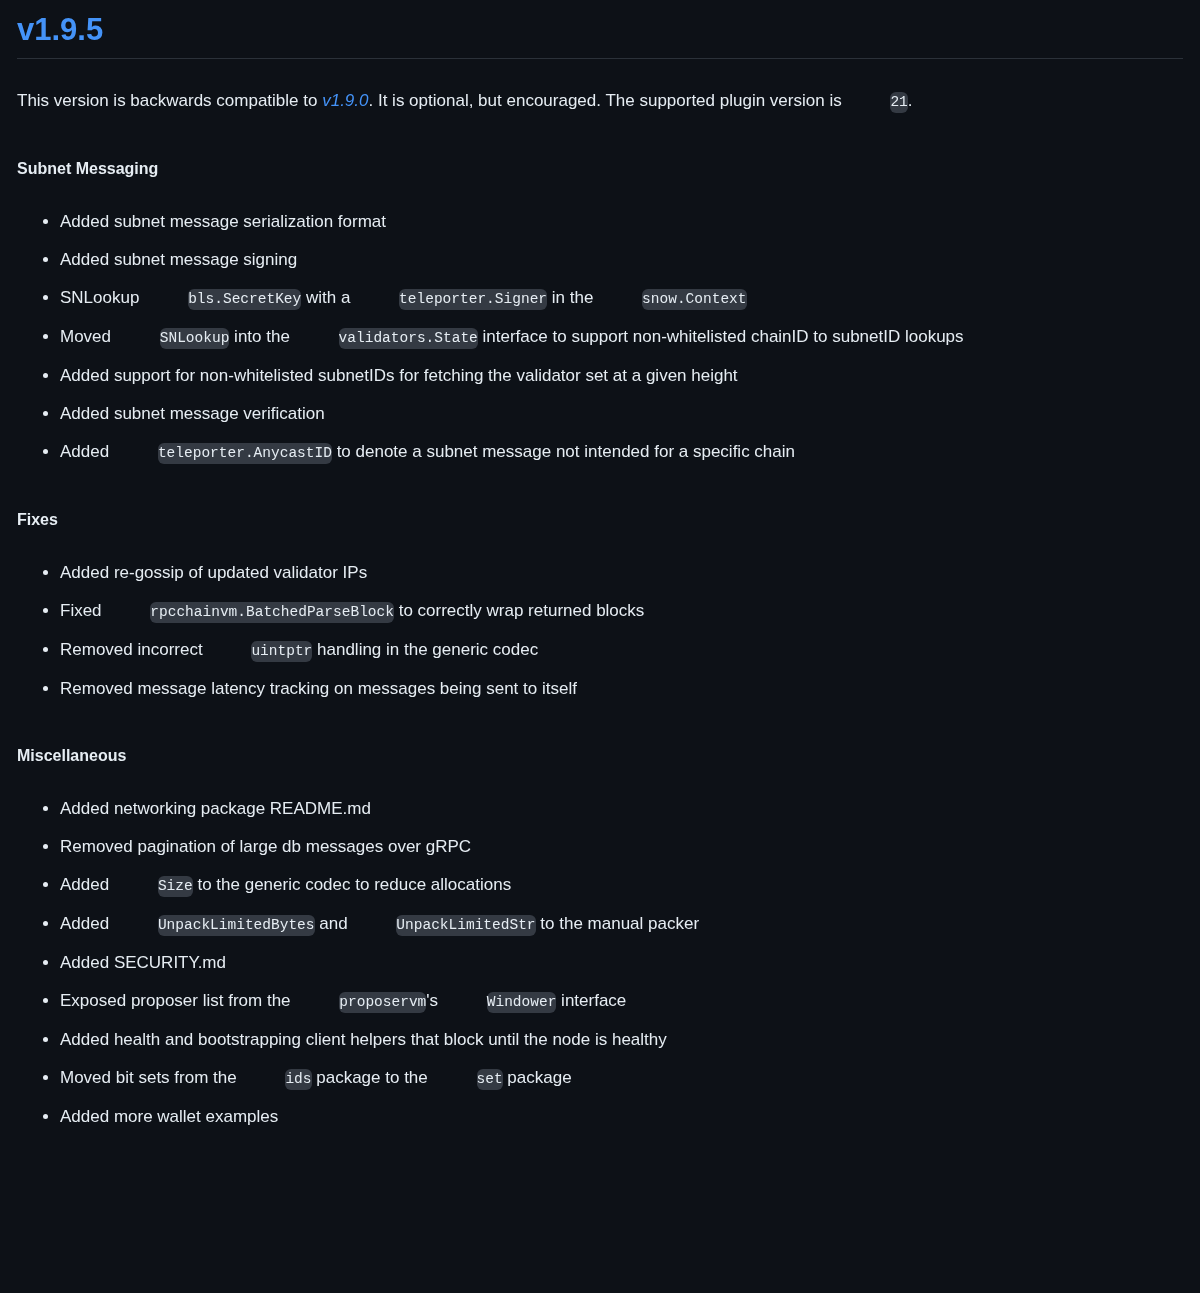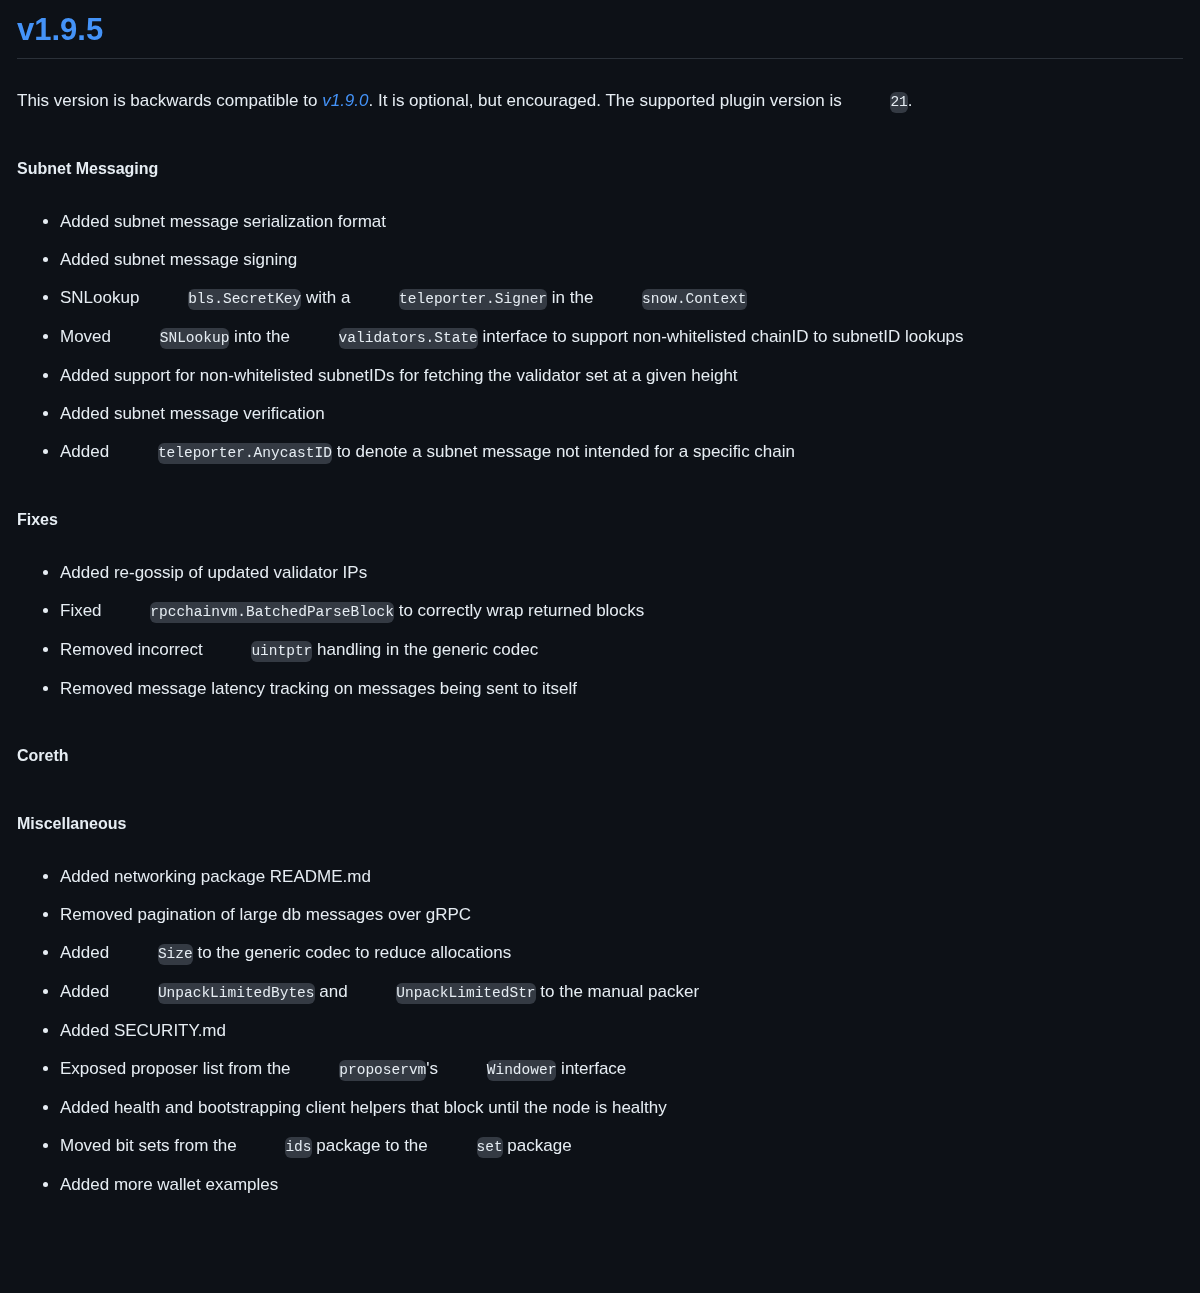--- a/index.html
+++ b/index.html
@@ -89,21 +89,20 @@
         <li><span>Added subnet message verification</span></li>
         <li><span>Added </span><code class="inline-code">teleporter.AnycastID</code><span> to denote a subnet message not intended for a specific chain</span></li>
       </ul>
       <h2 class="section-heading">Fixes</h2>
       <ul class="section-list">
         <li><span>Added re-gossip of updated validator IPs</span></li>
         <li><span>Fixed </span><code class="inline-code">rpcchainvm.BatchedParseBlock</code><span> to correctly wrap returned blocks</span></li>
         <li><span>Removed incorrect </span><code class="inline-code">uintptr</code><span> handling in the generic codec</span></li>
         <li><span>Removed message latency tracking on messages being sent to itself</span></li>
       </ul>
-      <h2 class="section-heading">Coreth</h2>
       <h2 class="section-heading">Miscellaneous</h2>
       <ul class="section-list">
         <li><span>Added networking package README.md</span></li>
         <li><span>Removed pagination of large db messages over gRPC</span></li>
         <li><span>Added </span><code class="inline-code">Size</code><span> to the generic codec to reduce allocations</span></li>
         <li><span>Added </span><code class="inline-code">UnpackLimitedBytes</code><span> and </span><code class="inline-code">UnpackLimitedStr</code><span> to the manual packer</span></li>
         <li><span>Added SECURITY.md</span></li>
         <li><span>Exposed proposer list from the </span><code class="inline-code">proposervm</code><span>'s </span><code class="inline-code">Windower</code><span> interface</span></li>
         <li><span>Added health and bootstrapping client helpers that block until the node is healthy</span></li>
         <li><span>Moved bit sets from the </span><code class="inline-code">ids</code><span> package to the </span><code class="inline-code">set</code><span> package</span></li>

